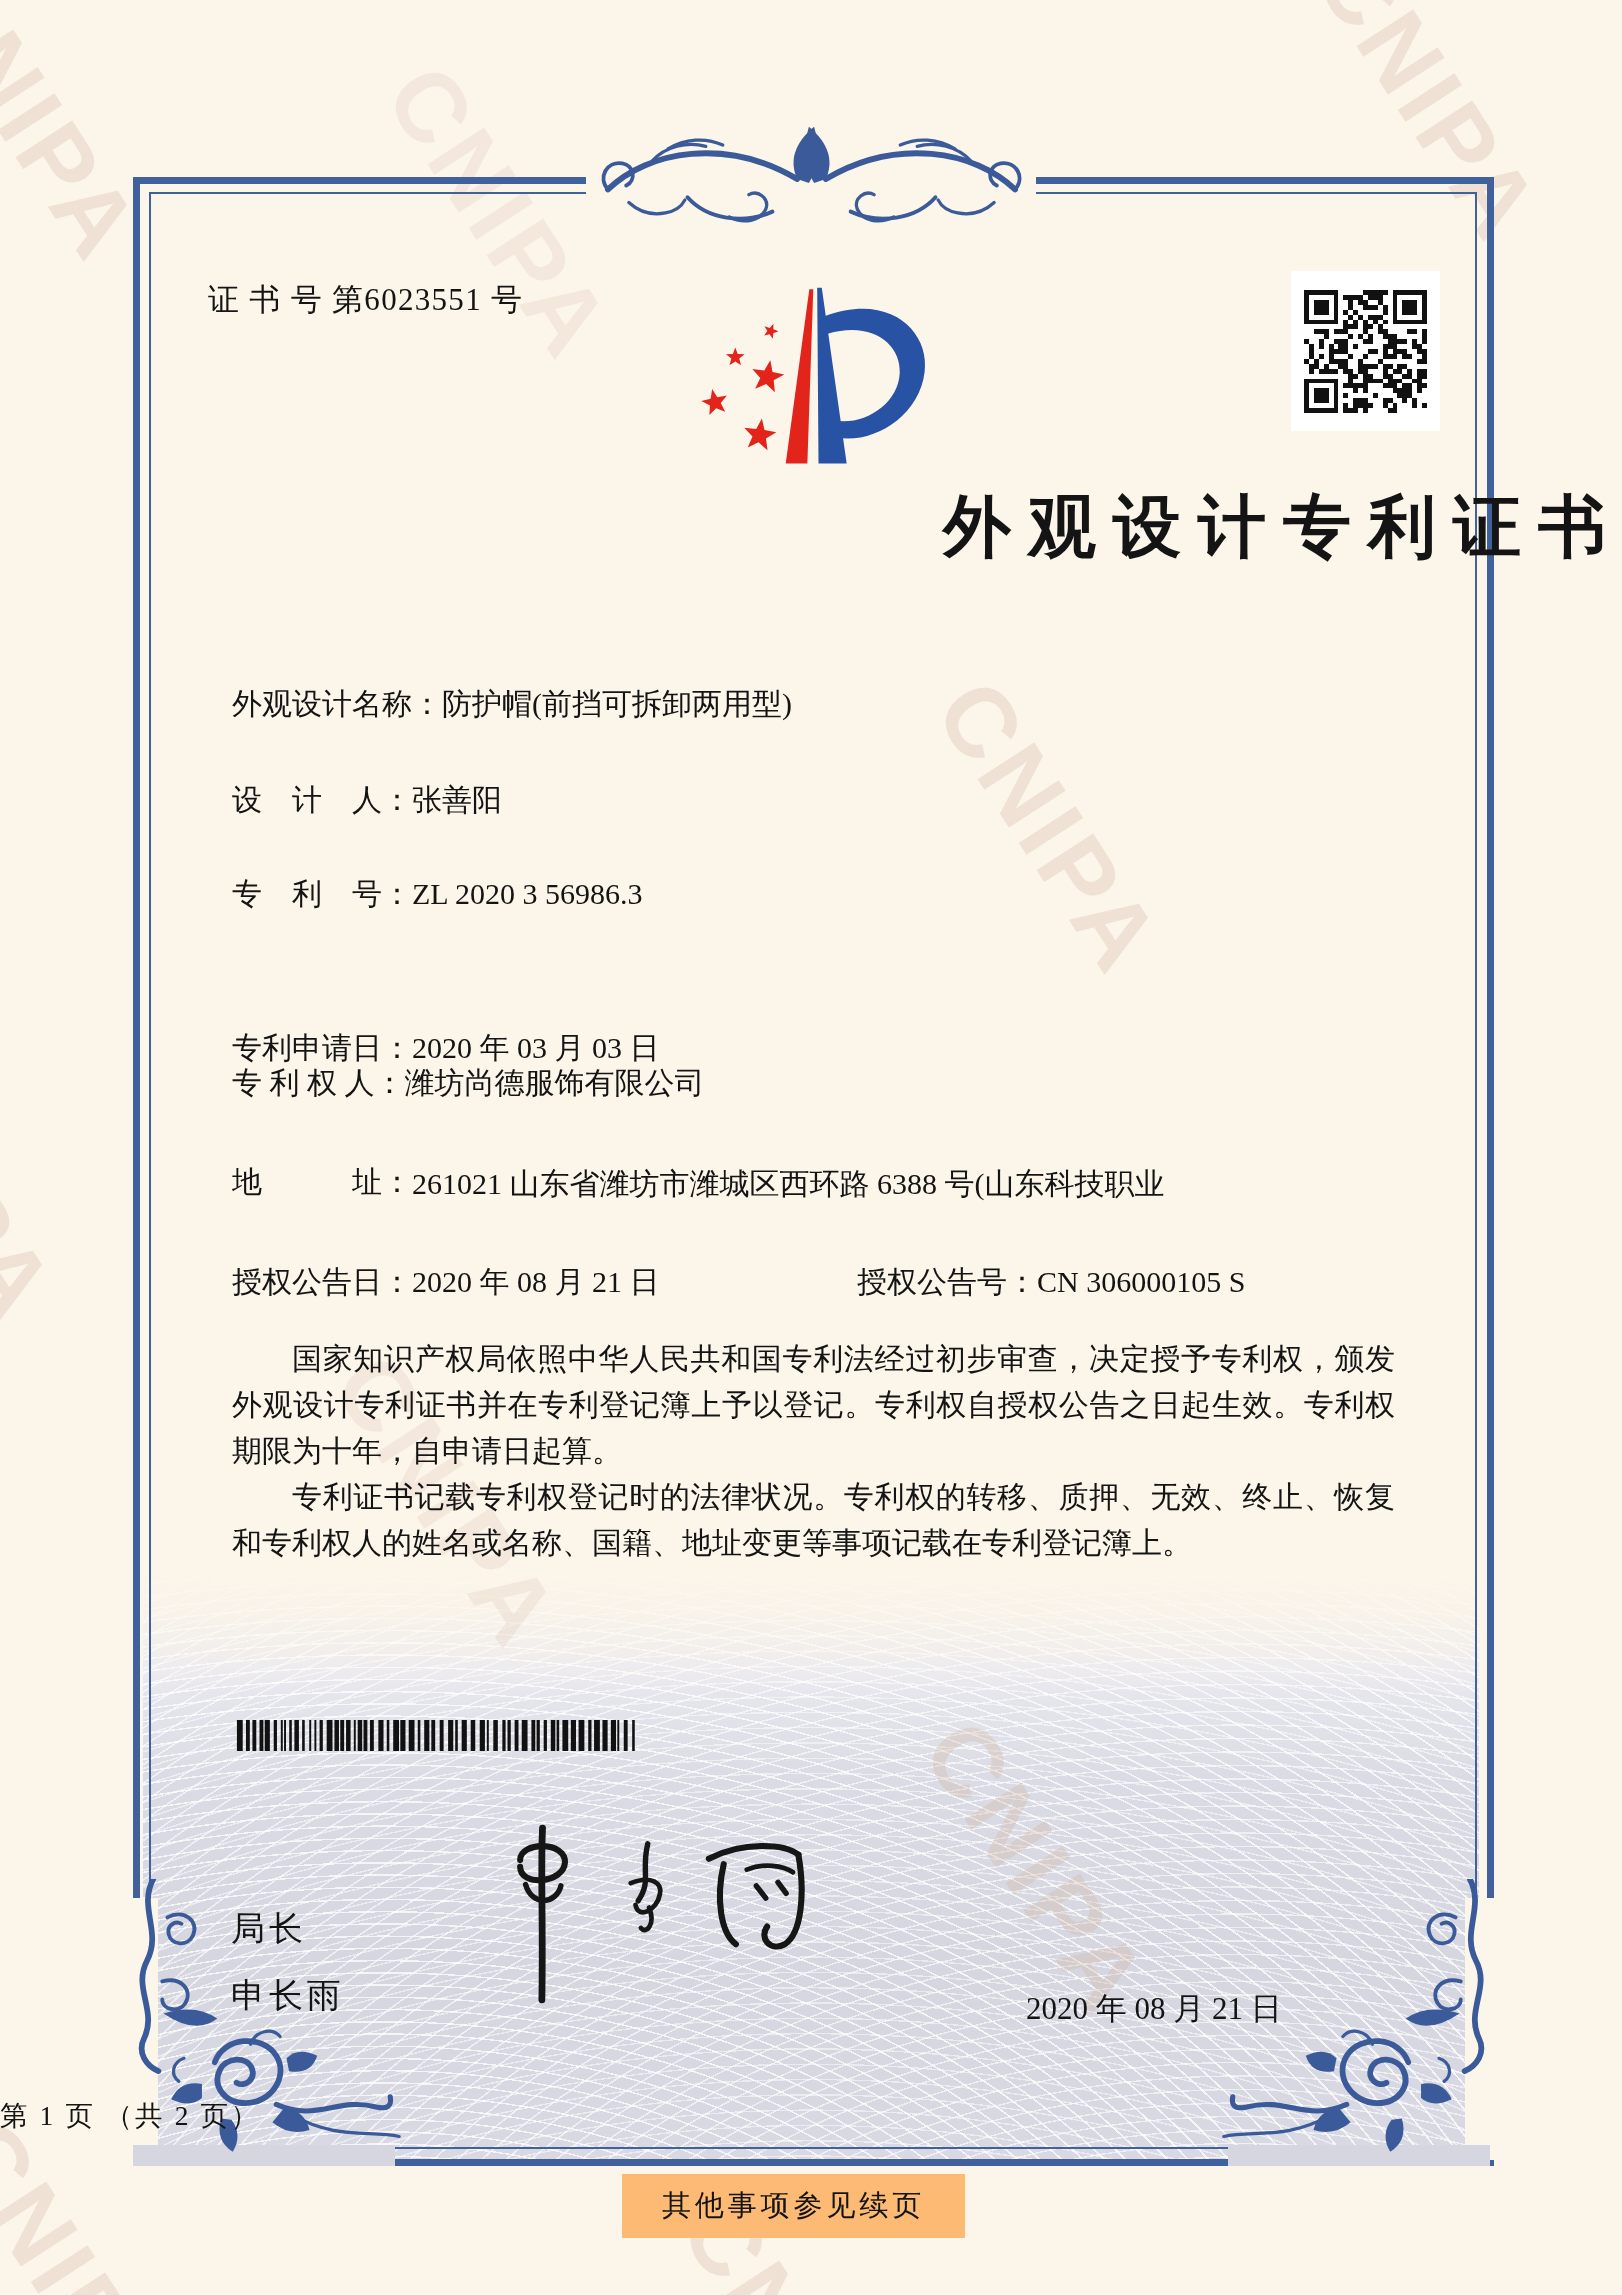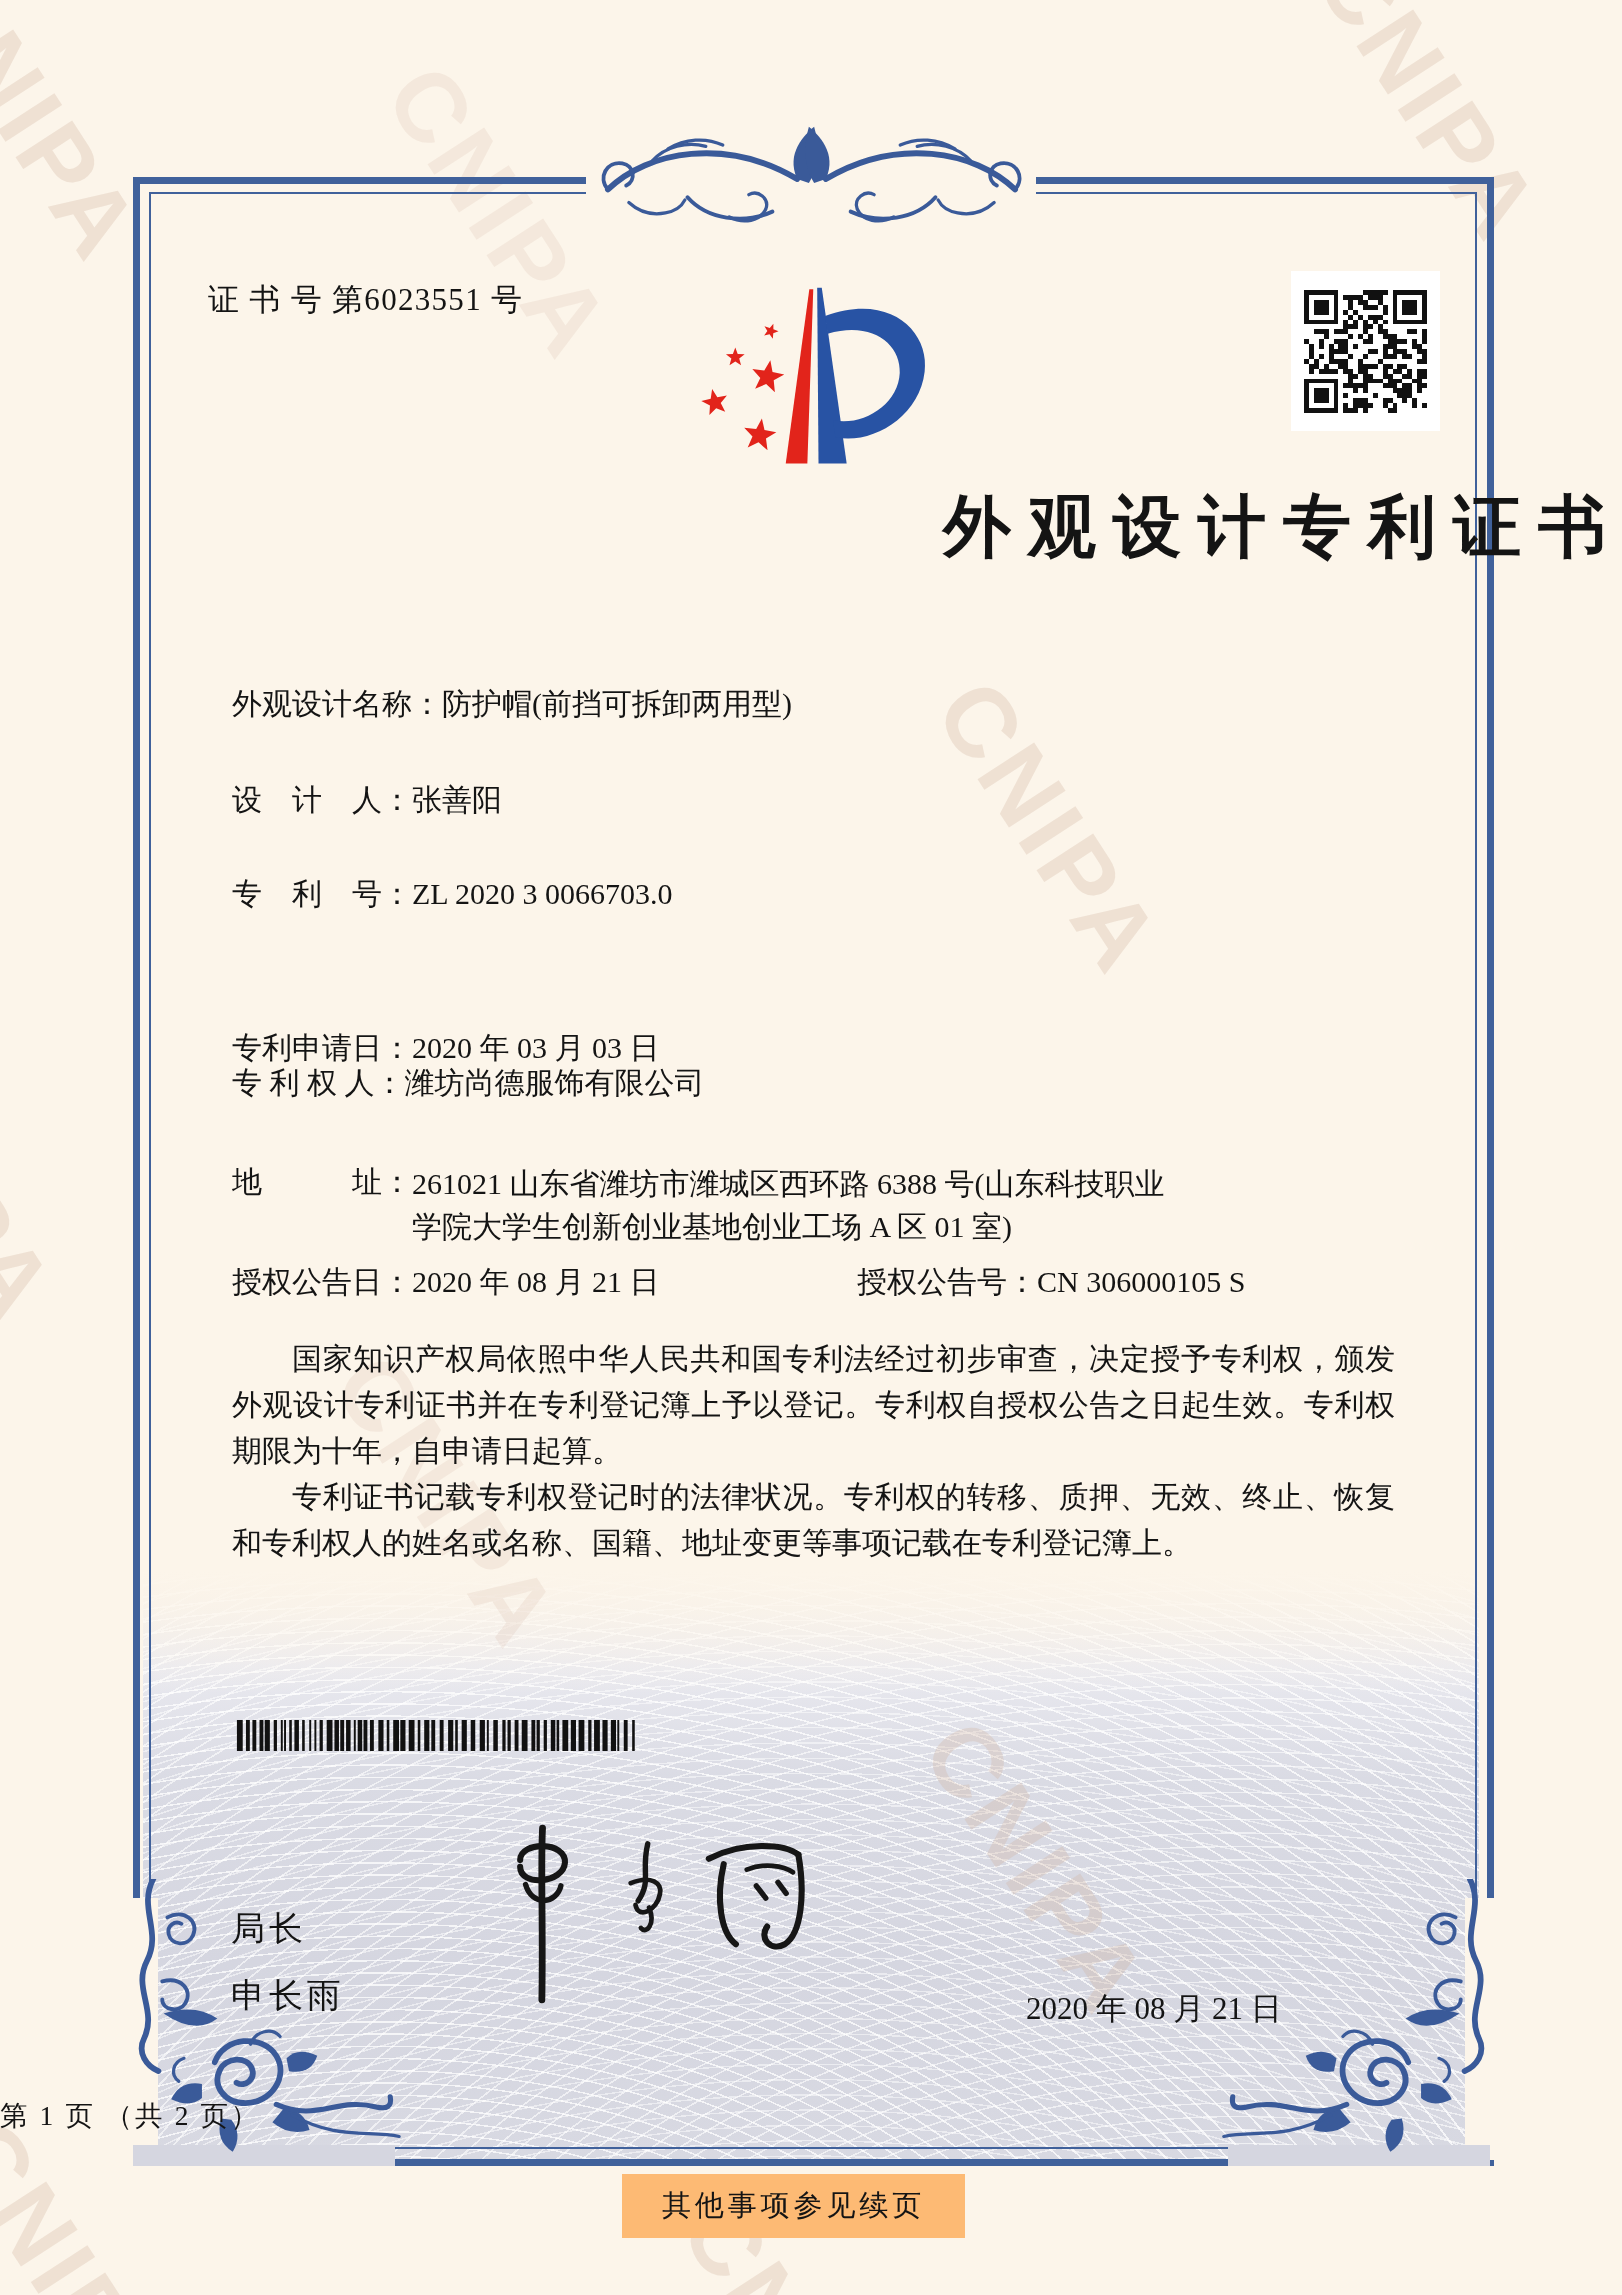--- a/index.html
+++ b/index.html
@@ -384,30 +384,30 @@
 
 <div class="abs z title">外观设计专利证书</div>
 
 <div class="abs z field" style="top:684px;">
   <span class="lab">外观设计名称：</span><span>防护帽(前挡可拆卸两用型)</span>
 </div>
 <div class="abs z field" style="top:780px;">
   <span class="lab">设　计　人：</span><span>张善阳</span>
 </div>
 <div class="abs z field" style="top:874px;">
-  <span class="lab">专　利　号：</span><span>ZL 2020 3 0066703.0</span>
+  <span class="lab">专　利　号：</span><span>ZL 2020 3 56986.3</span>
 </div>
 <div class="abs z field" style="top:1028px;text-align:right;">
   <span class="lab">专利申请日：</span><span>2020 年 03 月 03 日</span>
 </div>
 <div class="abs z field" style="top:1063px;">
   <span class="lab">专 利 权 人：</span><span>潍坊尚德服饰有限公司</span>
 </div>
 <div class="abs z field" style="top:1162px;">
-  <span class="lab" style="vertical-align:top;">地　　　址：</span><span class="addr-val"><span>261021 山东省潍坊市潍城区西环路 6388 号(山东科技职业</span><br><span>学院大学生创新创业基地创业工场 A 区 01 室)</span></span>
+  <span class="lab" style="vertical-align:top;">地　　　址：</span><span class="addr-val"><span>261021 山东省潍坊市潍城区西环路 6388 号(山东科技职业</span><br></span>
 </div>
 <div class="abs z field" style="top:1262px;">
   <span class="lab">授权公告日：</span><span>2020 年 08 月 21 日</span>
 </div>
 <div class="abs z field grant-no" style="top:1262px;">
   <span class="lab">授权公告号：</span><span>CN 306000105 S</span>
 </div>
 
 <div class="abs z body-text">
   <p>国家知识产权局依照中华人民共和国专利法经过初步审查，决定授予专利权，颁发外观设计专利证书并在专利登记簿上予以登记。专利权自授权公告之日起生效。专利权期限为十年，自申请日起算。</p>

